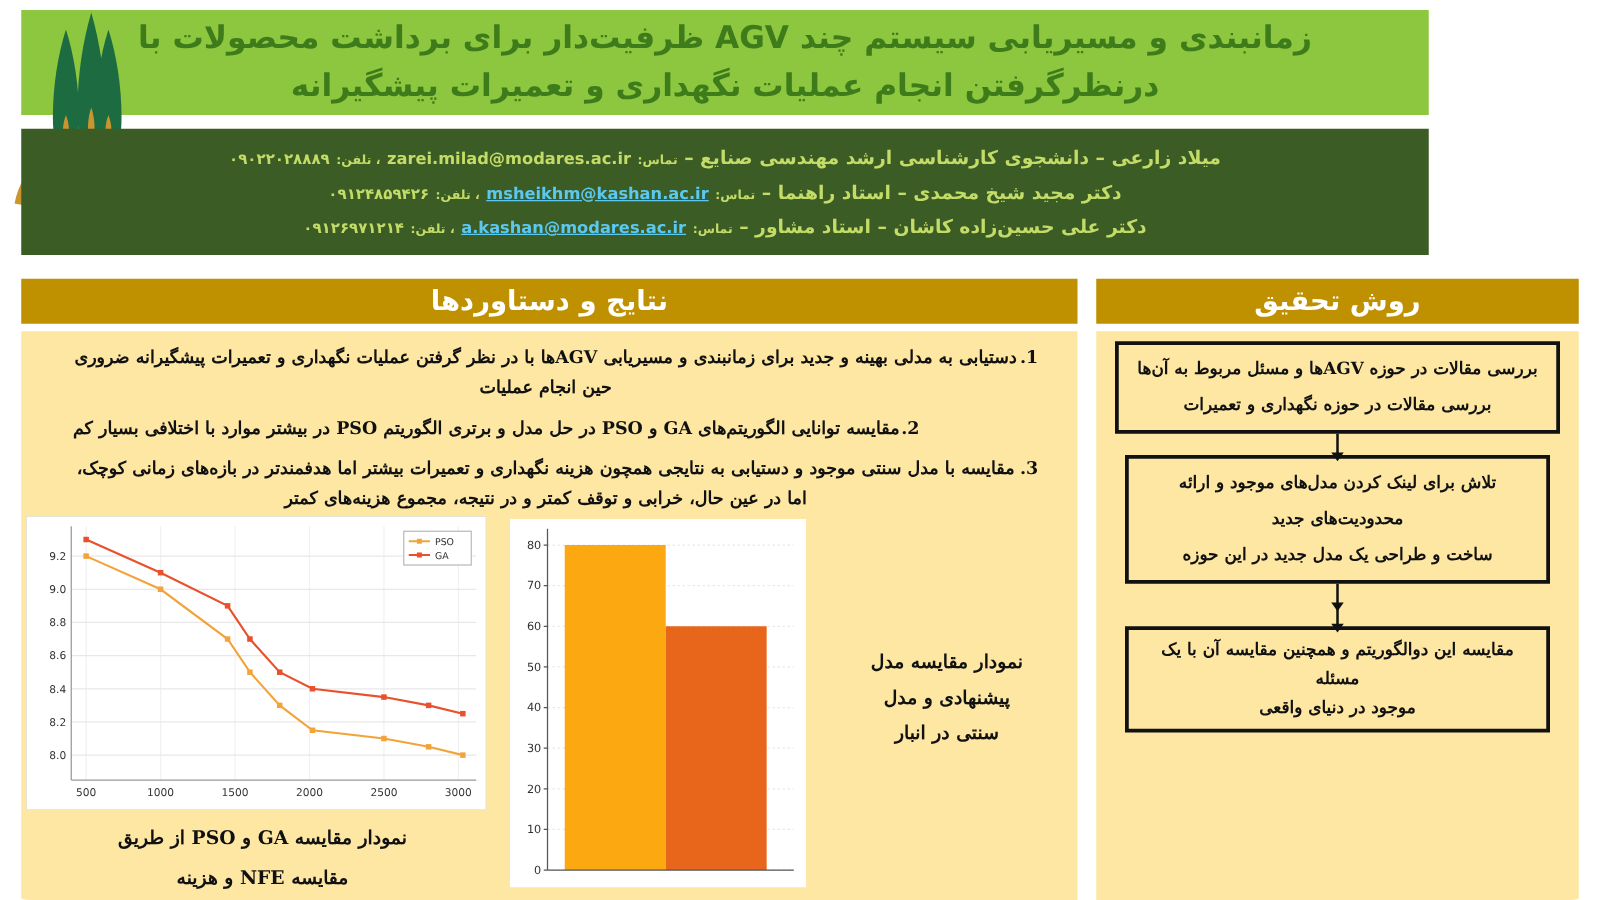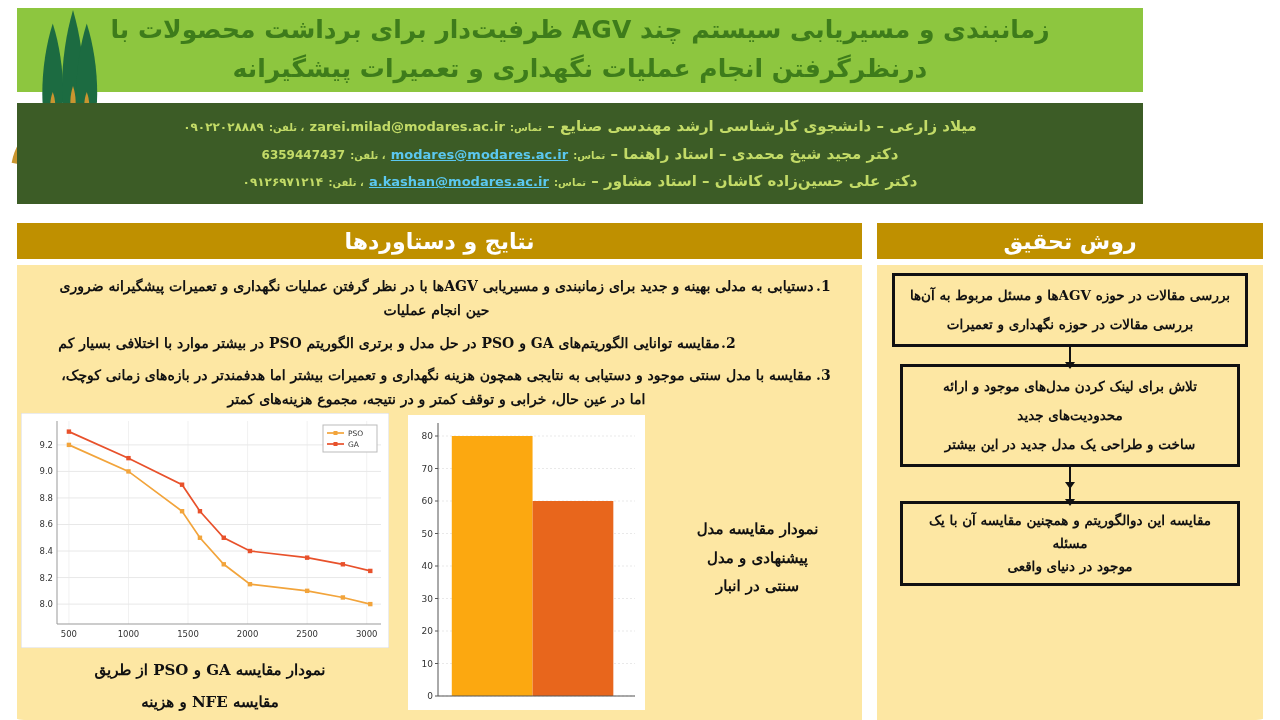--- a/index.html
+++ b/index.html
@@ -92,23 +92,23 @@
     <div class="author-row">
       <span>میلاد زارعی – دانشجوی کارشناسی ارشد مهندسی صنایع –</span>
       <span class="lbl-small">تماس:</span>
       <span class="email">zarei.milad@modares.ac.ir</span>
       <span class="lbl-small">، تلفن:</span>
       <span class="phone">۰۹۰۲۲۰۲۸۸۸۹</span>
     </div>
     <div class="author-row">
       <span>دکتر مجید شیخ محمدی – استاد راهنما –</span>
       <span class="lbl-small">تماس:</span>
-      <a href="#" class="email link">modares@modares.ac.ir</a>
+      <a href="#" class="email link">msheikhm@kashan.ac.ir</a>
       <span class="lbl-small">، تلفن:</span>
-      <span class="phone">6359447437</span>
+      <span class="phone">۰۹۱۲۴۸۵۹۴۲۶</span>
     </div>
     <div class="author-row">
       <span>دکتر علی حسین‌زاده کاشان – استاد مشاور –</span>
       <span class="lbl-small">تماس:</span>
       <a href="#" class="email link">a.kashan@modares.ac.ir</a>
       <span class="lbl-small">، تلفن:</span>
       <span class="phone">۰۹۱۲۶۹۷۱۲۱۴</span>
     </div>
   </div>
 
@@ -229,21 +229,21 @@
     </div>
   </div>
 
   <div class="panel panel-method">
     <div class="panel-header">روش تحقیق</div>
     <div class="panel-body flow">
       <div class="flow-box" style="margin-top:3px; width:92%;">بررسی مقالات در حوزه AGVها و مسئل مربوط به آن‌ها
 بررسی مقالات در حوزه نگهداری و تعمیرات</div>
       <div class="flow-arrow"></div>
       <div class="flow-box">تلاش برای لینک کردن مدل‌های موجود و ارائه محدودیت‌های جدید
-ساخت و طراحی یک مدل جدید در این بیشتر</div>
+ساخت و طراحی یک مدل جدید در این حوزه</div>
       <div class="flow-arrow"></div>
       <div class="flow-arrow"></div>
       <div class="flow-box" style="line-height:1.7;">مقایسه این دوالگوریتم و همچنین مقایسه آن با یک مسئله
 موجود در دنیای واقعی</div>
     </div>
   </div>
 
 </div>
 
 </body></html>

